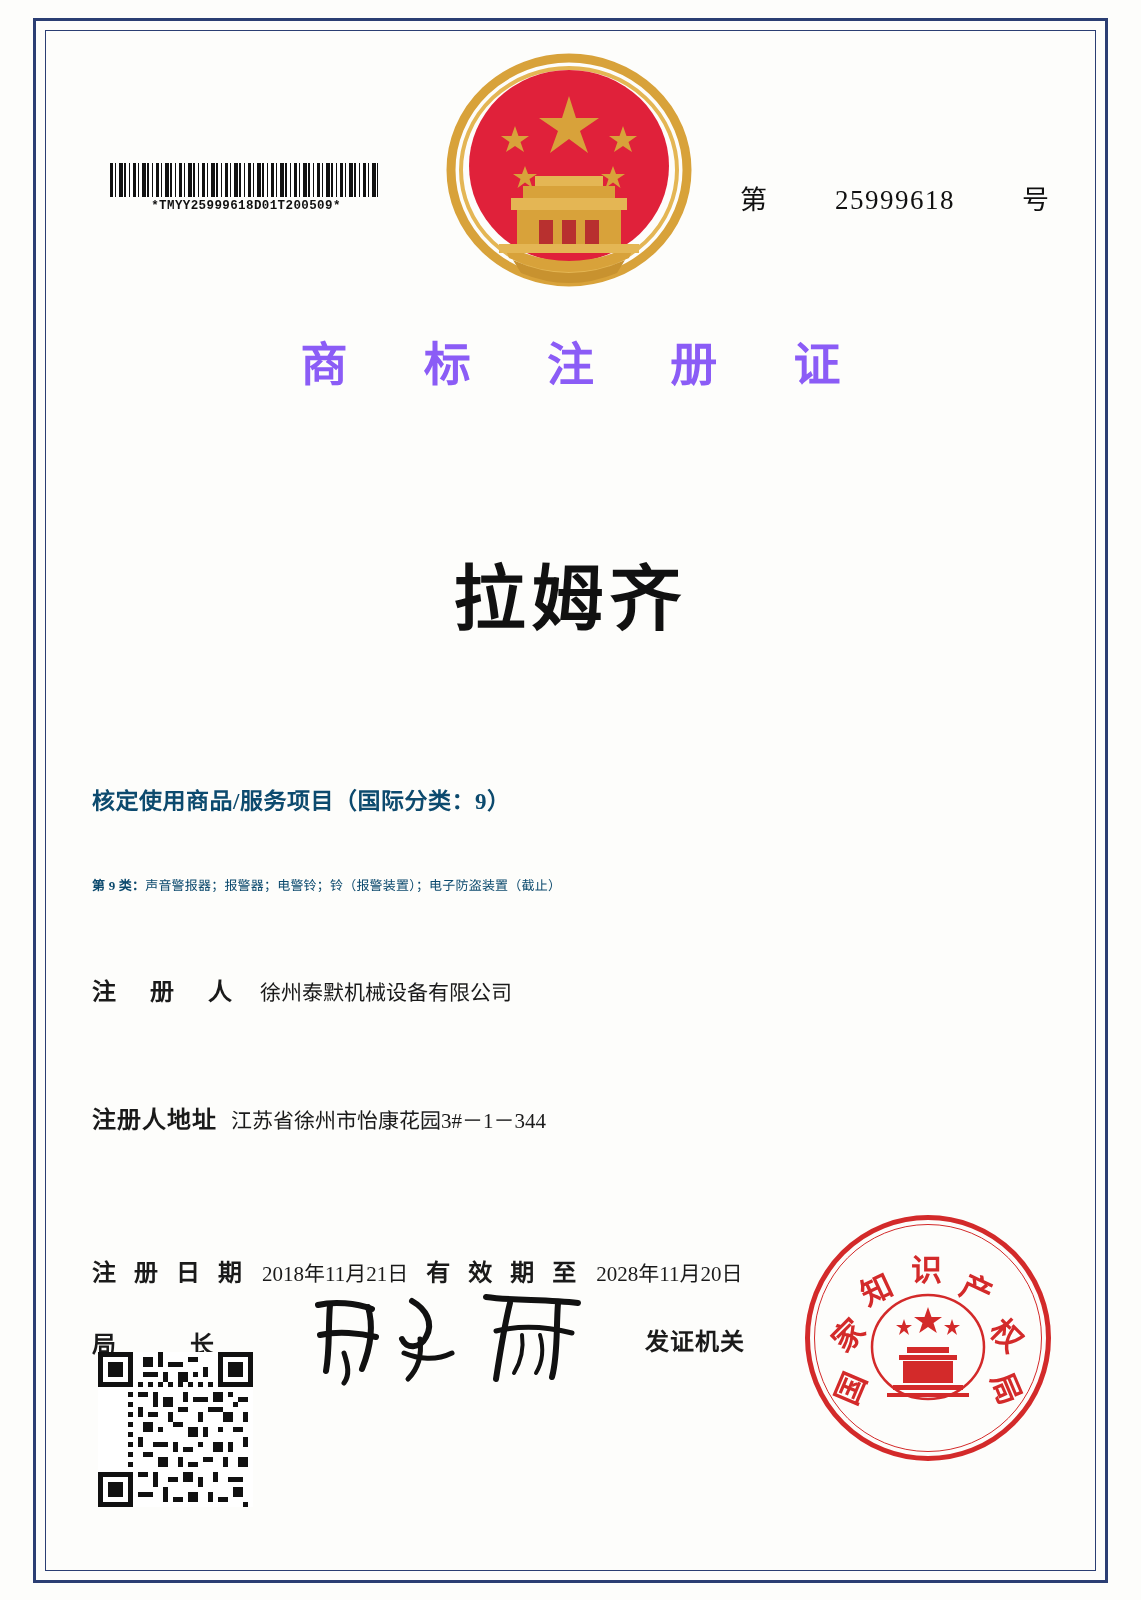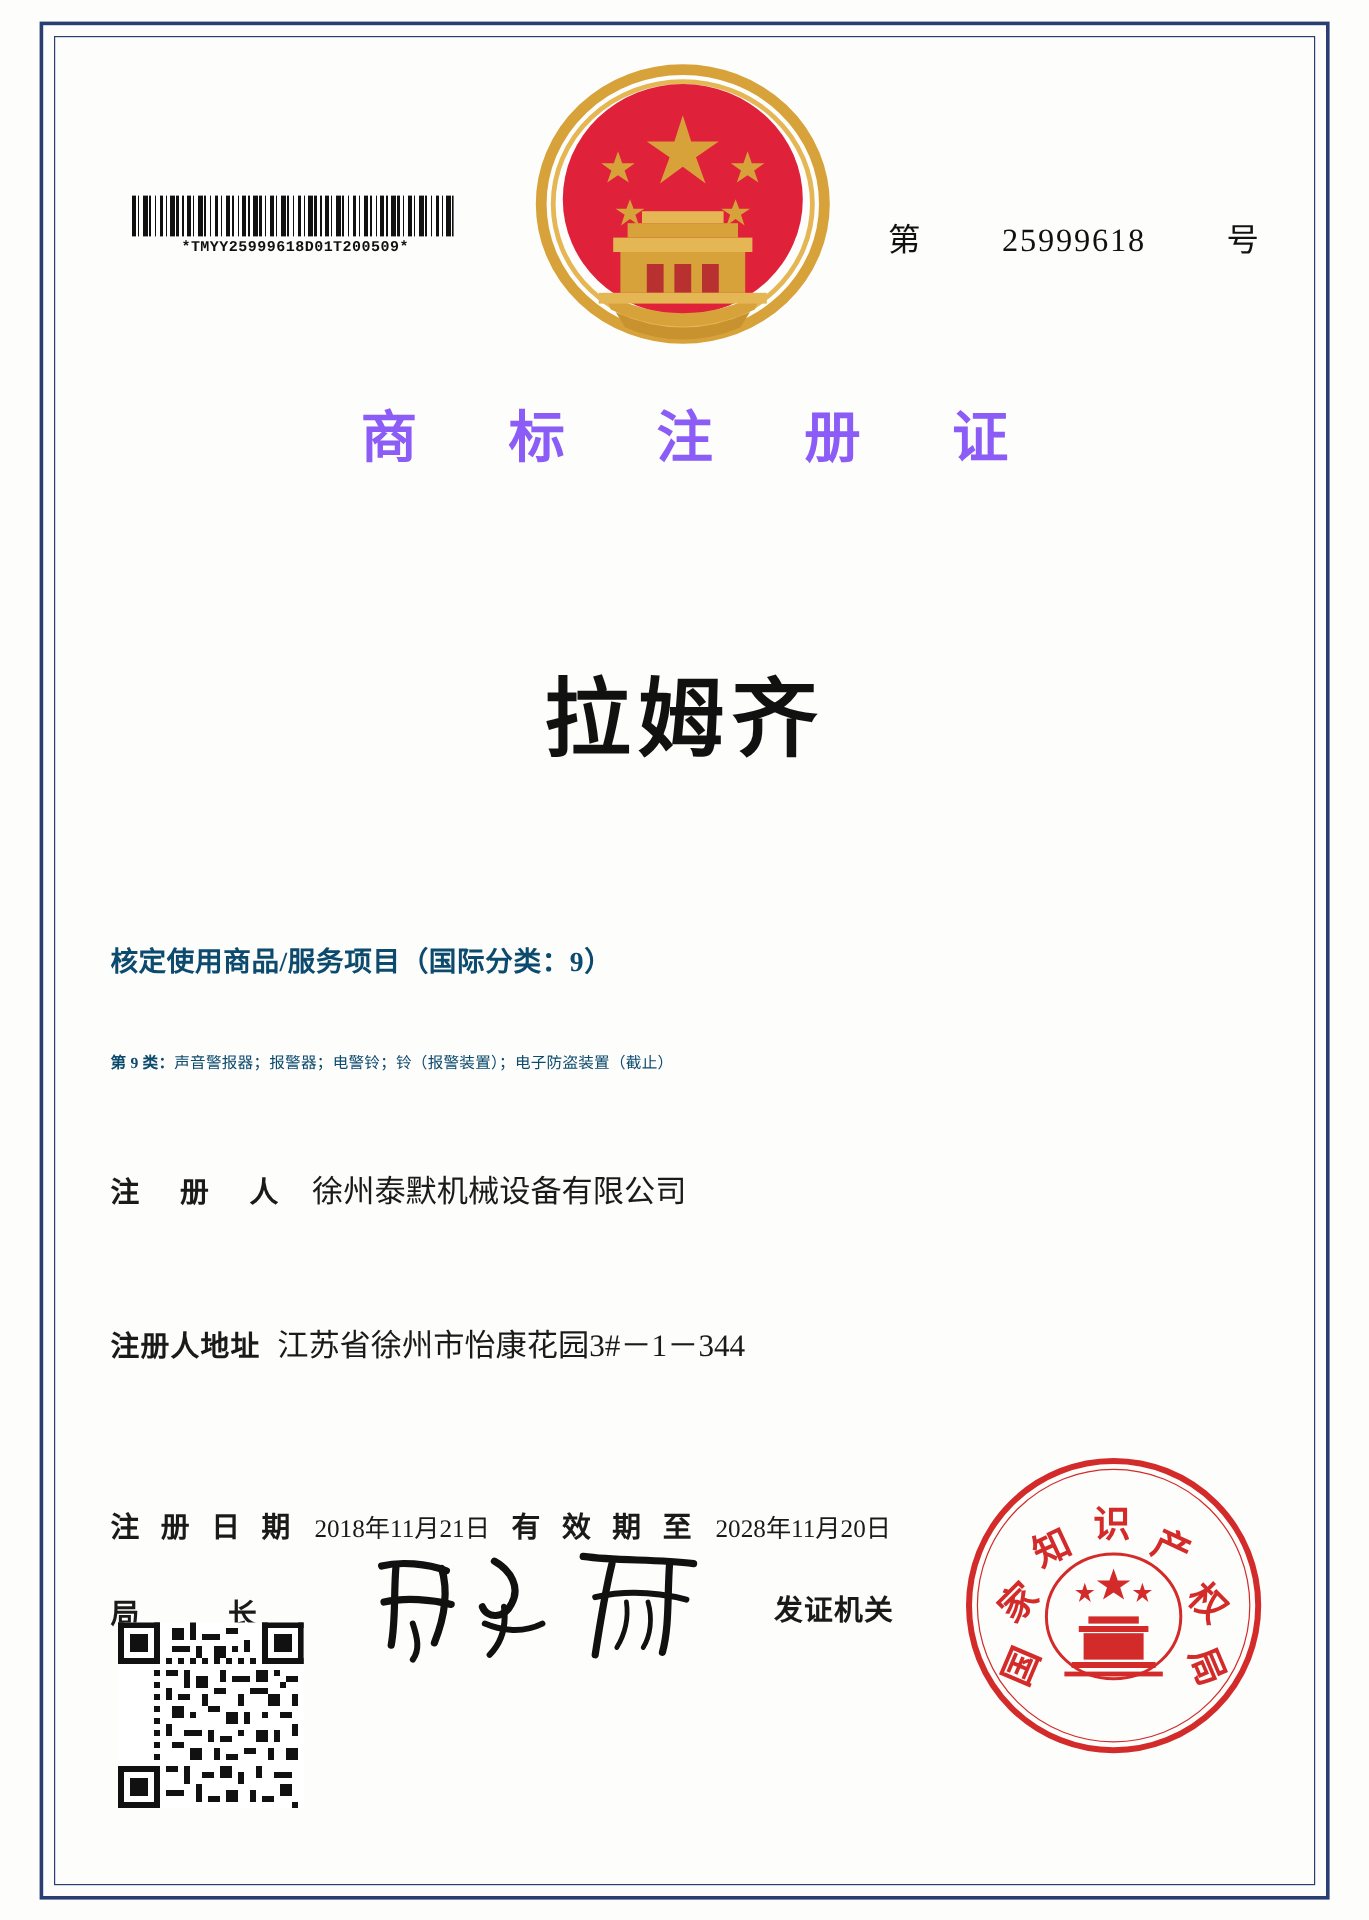--- a/index.html
+++ b/index.html
@@ -159,21 +159,21 @@
     position: absolute;
     display: flex;
     align-items: baseline;
   }
   .row .lab {
     font-weight: bold;
     font-size: 24px;
     white-space: nowrap;
   }
   .row .val {
-    font-size: 26px;
+    font-size: 21px;
     margin-left: 14px;
     white-space: nowrap;
   }
   .registrant-row { left: 92px; top: 972px; }
   .registrant-row .lab { letter-spacing: 14px; }
   .address-row { left: 92px; top: 1100px; }
   .address-row .lab { letter-spacing: 1px; }
 
   .date-row {
     left: 92px;

